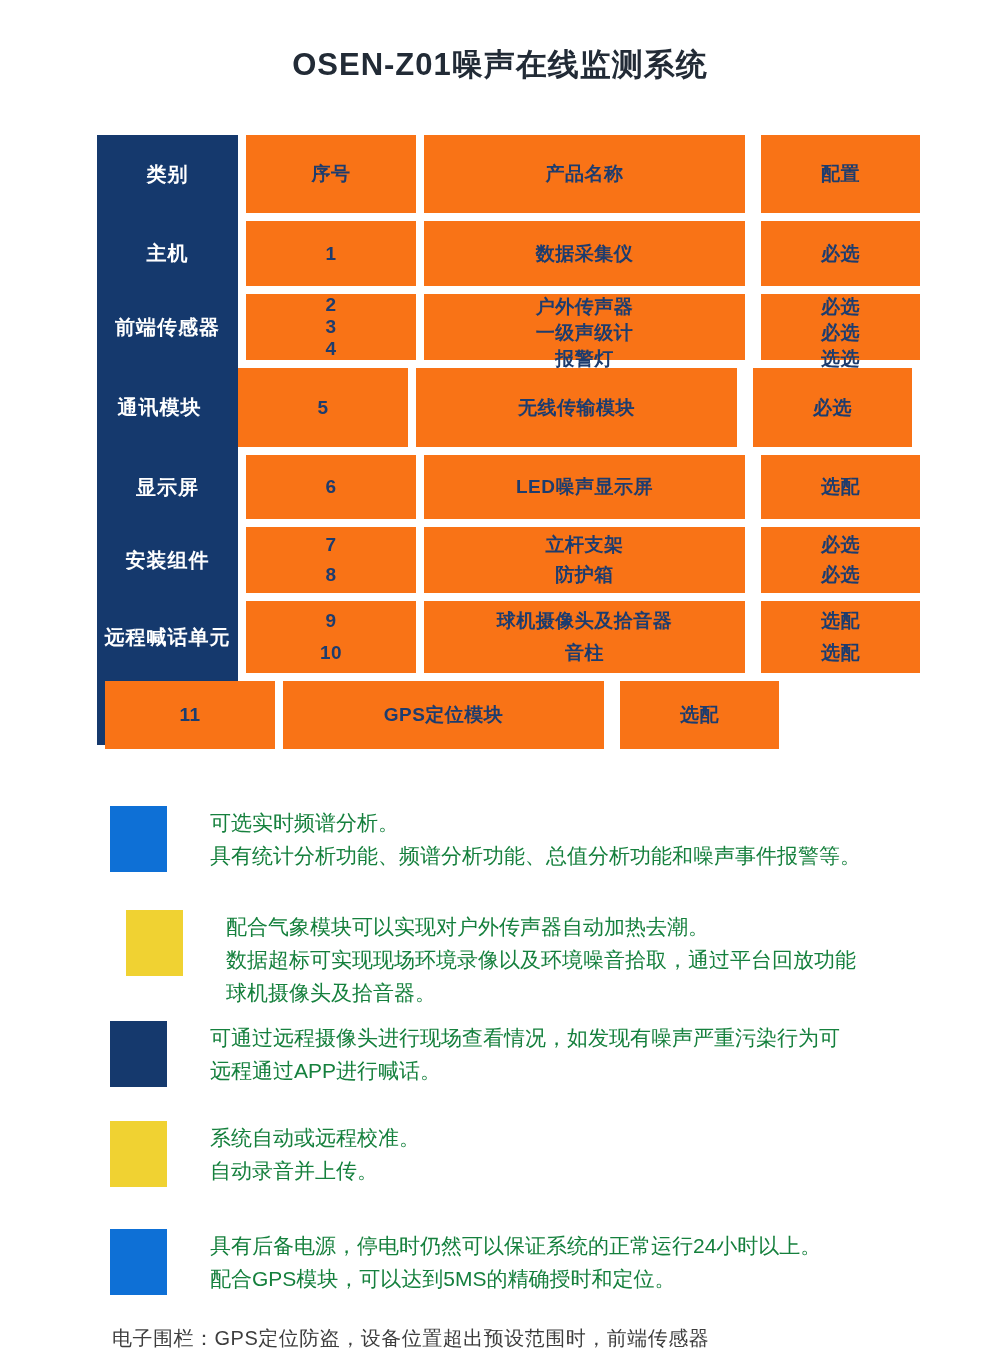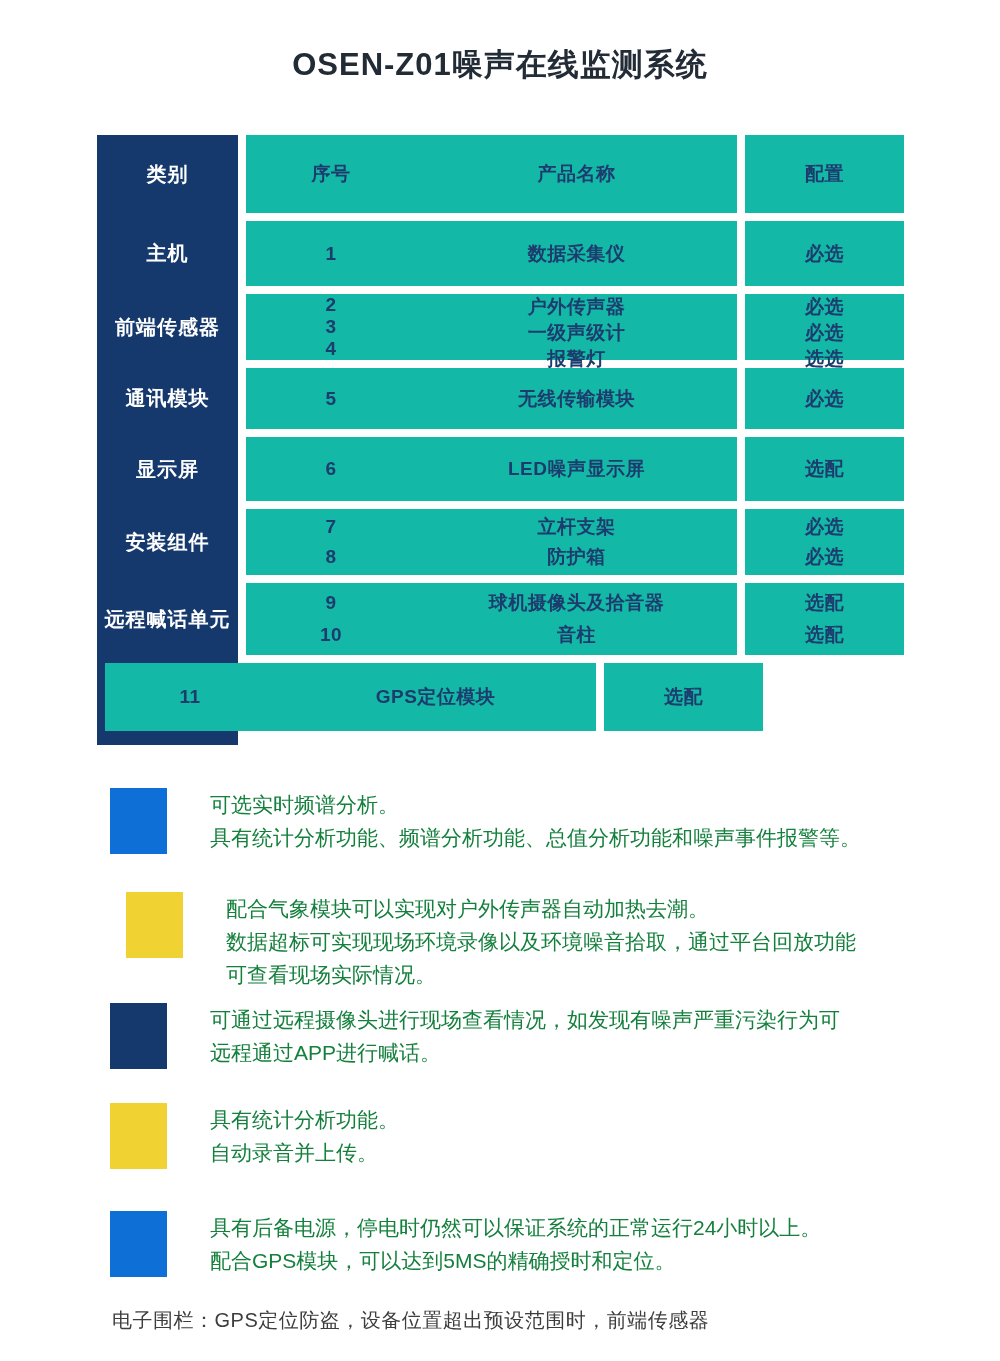--- a/index.html
+++ b/index.html
@@ -42,35 +42,35 @@
     flex: 0 0 141px;
     display: flex;
     align-items: center;
     justify-content: center;
     color: #ffffff;
     font-size: 20px;
     font-weight: bold;
     letter-spacing: 1px;
   }
   .cell {
-    background: #14b8a6;
+    background: #f97316;
     color: #1d3c6e;
     font-size: 19px;
     font-weight: 600;
     display: flex;
     flex-direction: column;
     justify-content: space-evenly;
     text-align: center;
     letter-spacing: 0.5px;
   }
   .c2 { width: 170px; flex: 0 0 170px; margin-left: 8px; }
-  .c3 { width: 321px; flex: 0 0 321px; margin-left: 0; }
-  .c4 { width: 159px; flex: 0 0 159px; margin-left: 8px; }
+  .c3 { width: 321px; flex: 0 0 321px; margin-left: 8px; }
+  .c4 { width: 159px; flex: 0 0 159px; margin-left: 16px; }
   .r0 { height: 78px; border-radius: 27px; } .r1 { height: 65px; } .r2 { height: 66px; }
-  .r3 { height: 61px; } .r4 { height: 64px; } .r5 { height: 66px; }
+  .r3 { height: 79px; justify-content: flex-end; } .r4 { height: 64px; } .r5 { height: 66px; }
   .r6 { height: 72px; } .r7 { height: 68px; }
   
   .features { margin: 57px 60px 0 110px; }
   .feature {
     display: flex;
     align-items: flex-start;
   }
   .swatch {
     width: 57px; height: 66px;
     flex: 0 0 57px;
@@ -223,34 +223,34 @@
     <div class="ftext">
       <div>可选实时频谱分析。</div>
       <div>具有统计分析功能、频谱分析功能、总值分析功能和噪声事件报警等。</div>
     </div>
   </div>
   <div class="feature f1">
     <div class="swatch" style="background: rgb(240, 210, 50);"></div>
     <div class="ftext">
       <div>配合气象模块可以实现对户外传声器自动加热去潮。</div>
       <div>数据超标可实现现场环境录像以及环境噪音拾取，通过平台回放功能</div>
-      <div>可查看现场实际情况。</div>
+      <div>球机摄像头及拾音器。</div>
     </div>
   </div>
   <div class="feature f2">
     <div class="swatch" style="background: rgb(21, 57, 109);"></div>
     <div class="ftext">
       <div>可通过远程摄像头进行现场查看情况，如发现有噪声严重污染行为可</div>
       <div>远程通过APP进行喊话。</div>
     </div>
   </div>
   <div class="feature f3">
     <div class="swatch" style="background: rgb(240, 210, 50);"></div>
     <div class="ftext">
-      <div>具有统计分析功能。</div>
+      <div>系统自动或远程校准。</div>
       <div>自动录音并上传。</div>
     </div>
   </div>
   <div class="feature f4">
     <div class="swatch" style="background: rgb(14, 112, 214);"></div>
     <div class="ftext">
       <div>具有后备电源，停电时仍然可以保证系统的正常运行24小时以上。</div>
       <div>配合GPS模块，可以达到5MS的精确授时和定位。</div>
     </div>
   </div>

